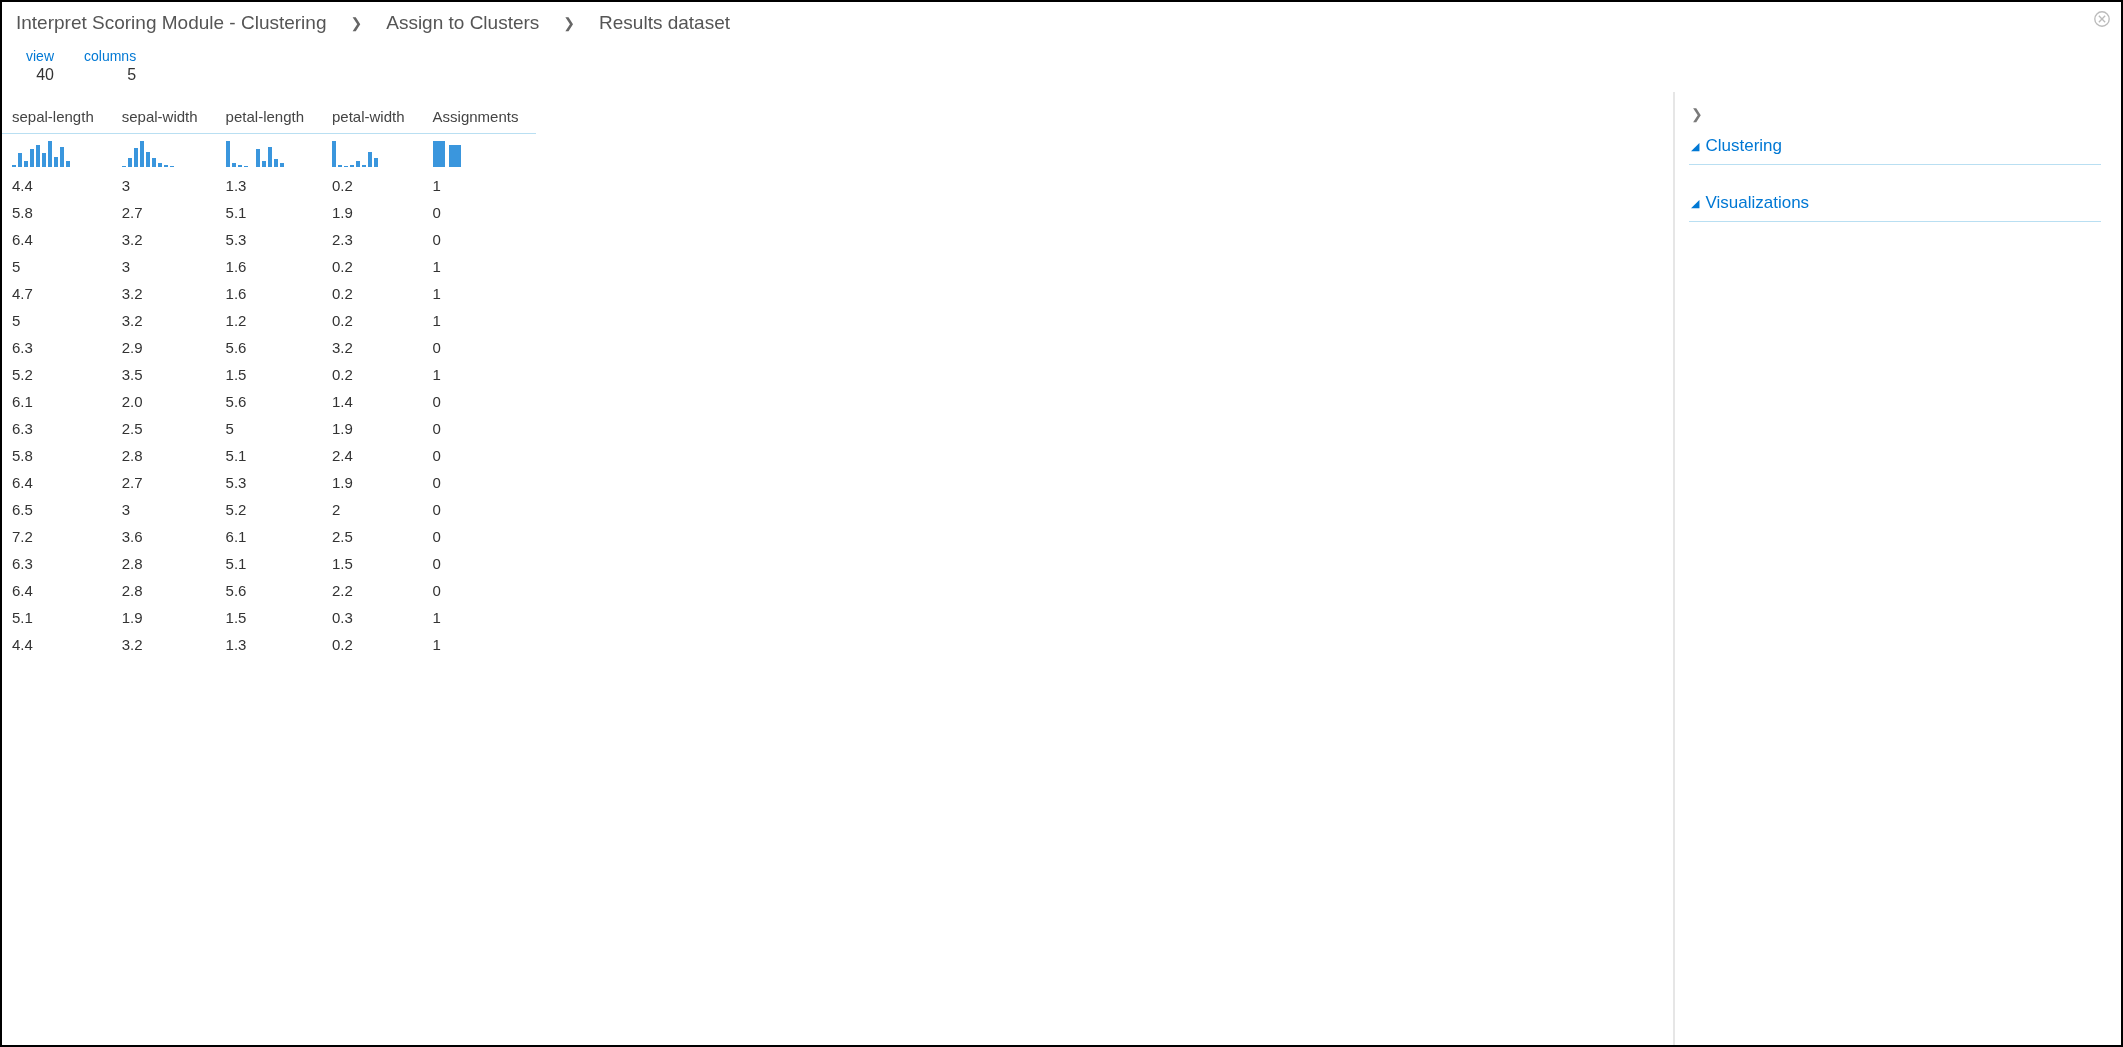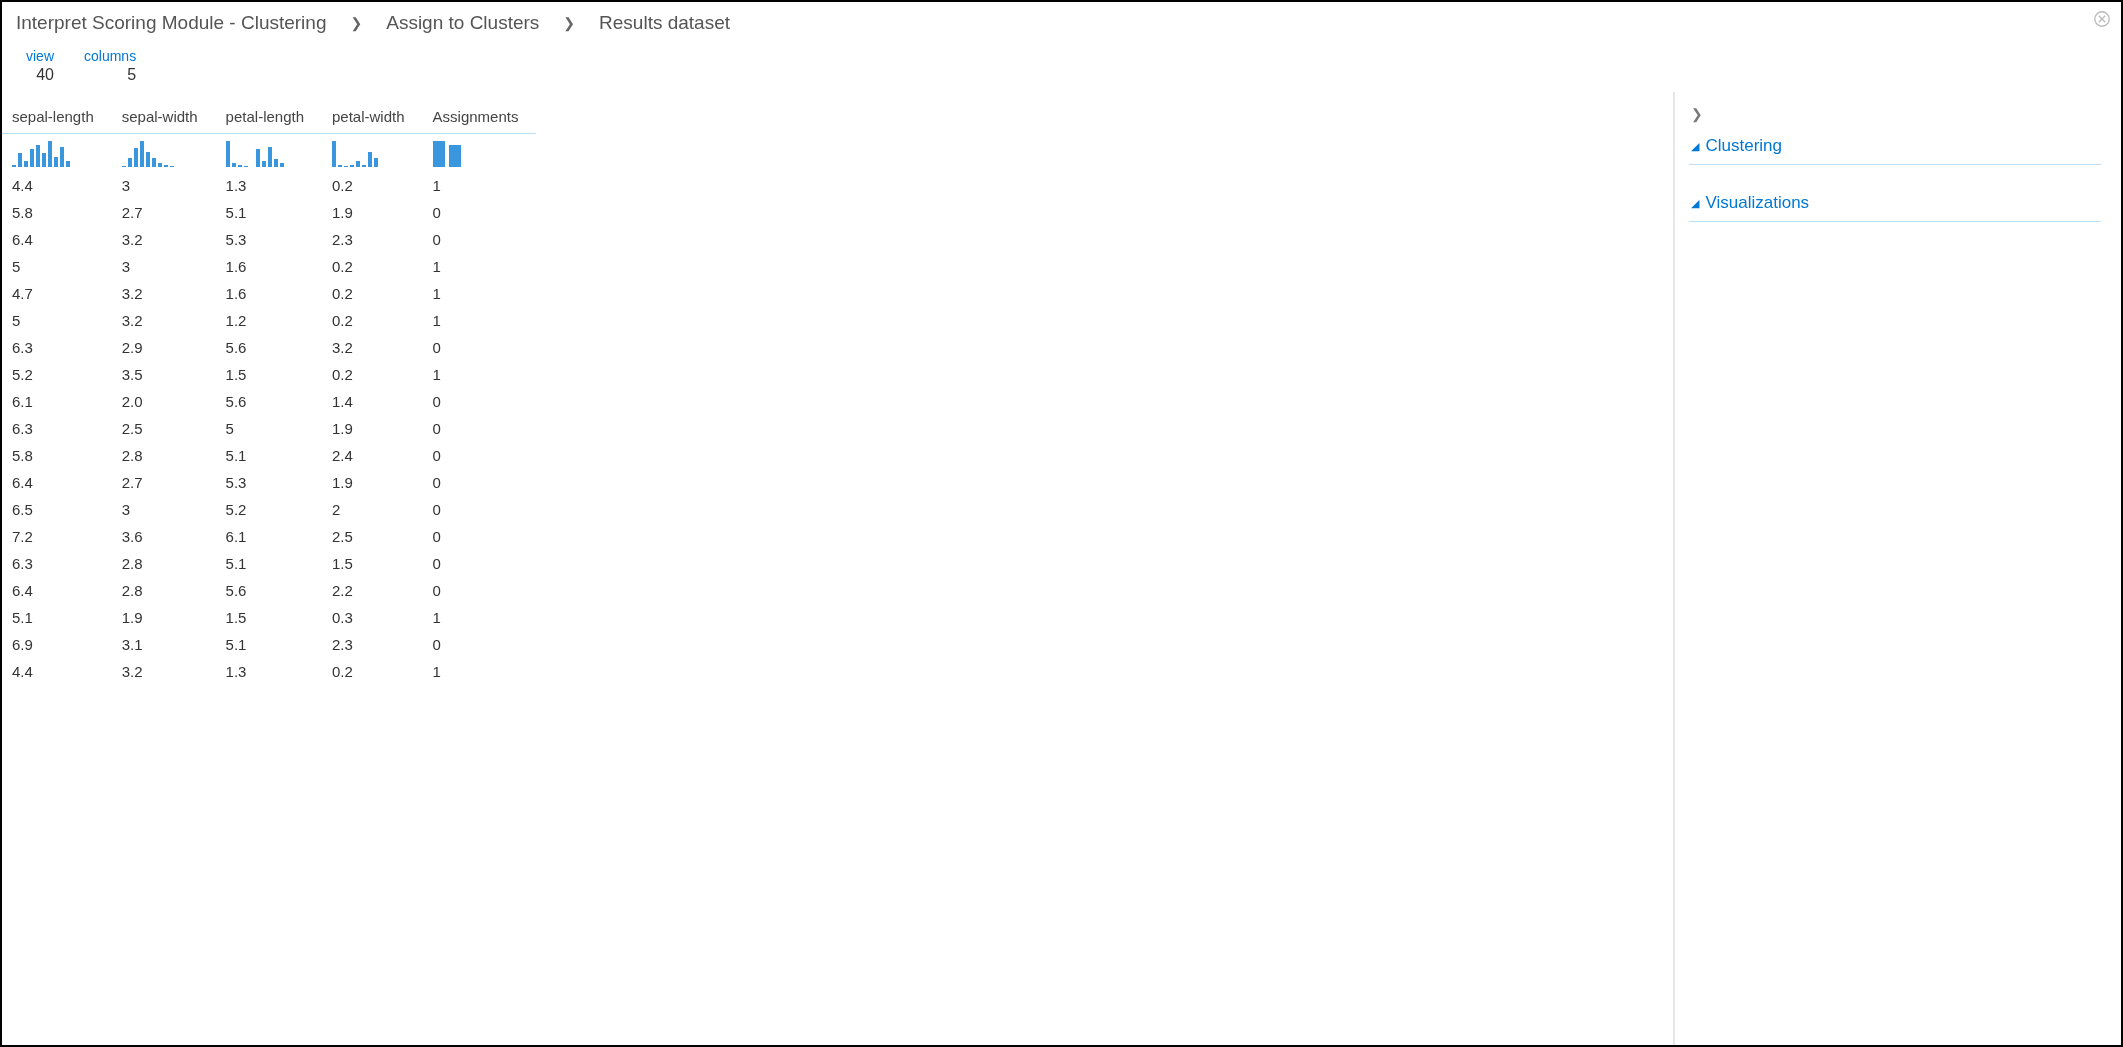--- a/index.html
+++ b/index.html
@@ -272,27 +272,20 @@
                   <td>5.6</td>
                   <td>2.2</td>
                   <td>0</td>
                 </tr>
                 <tr>
                   <td>5.1</td>
                   <td>1.9</td>
                   <td>1.5</td>
                   <td>0.3</td>
                   <td>1</td>
-                </tr>
-                <tr>
-                  <td>6.9</td>
-                  <td>3.1</td>
-                  <td>5.1</td>
-                  <td>2.3</td>
-                  <td>0</td>
                 </tr>
                 <tr>
                   <td>4.4</td>
                   <td>3.2</td>
                   <td>1.3</td>
                   <td>0.2</td>
                   <td>1</td>
                 </tr>
               </tbody>
           </table>

